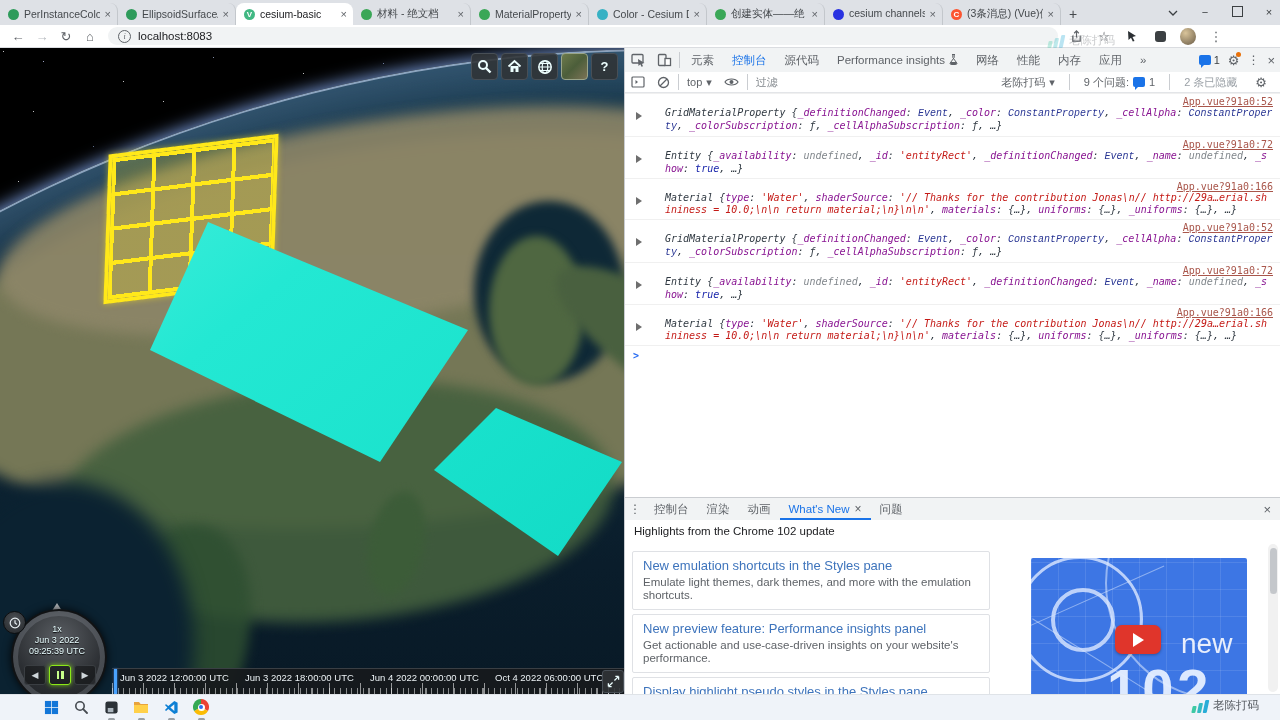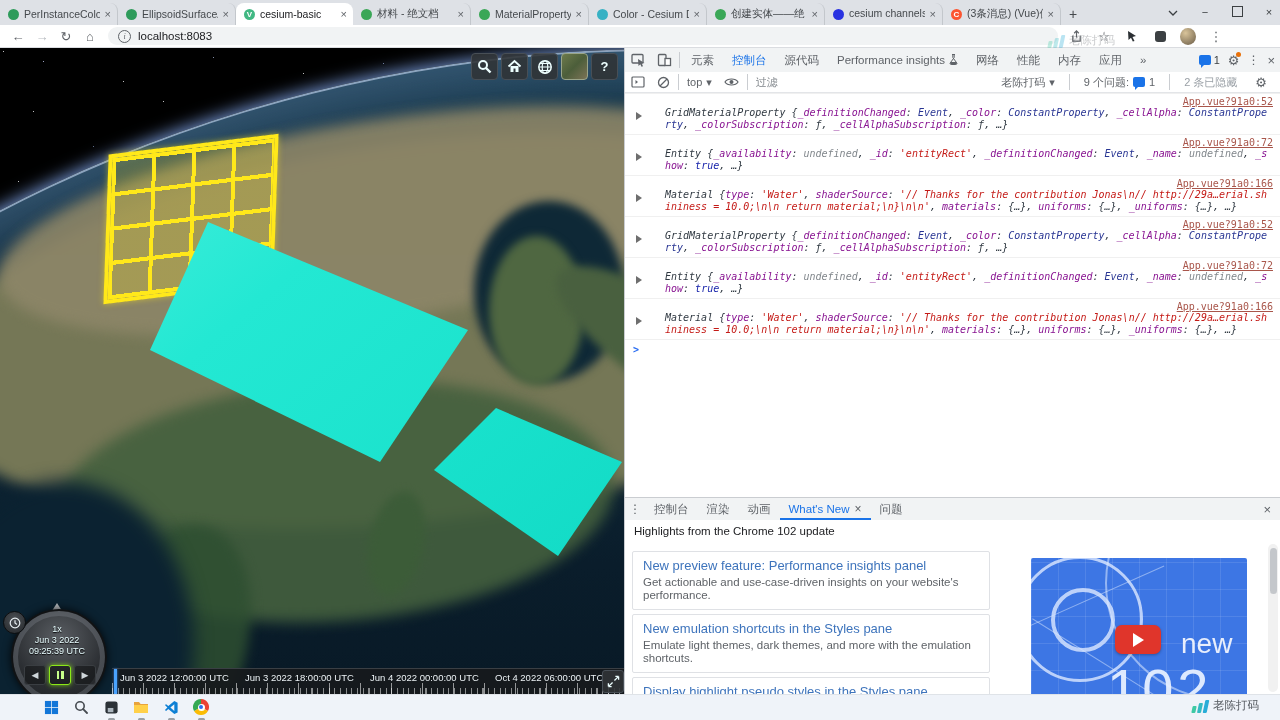--- a/index.html
+++ b/index.html
@@ -118,21 +118,21 @@
   
   #console-log{position:absolute;left:0;top:45px;width:100%;height:404px;overflow:hidden;
     font-family:"DejaVu Sans Mono",monospace;font-size:10px;line-height:12px;}
   .crow{position:relative;border-top:1px solid #f0f0f0;padding:2px 8px 3px 40px;}
   .crow .caret{position:absolute;left:11px;top:18px;width:0;height:0;border-top:4px solid transparent;
     border-bottom:4px solid transparent;border-left:6px solid #6e6e6e;}
   .src{display:block;text-align:right;color:#a9564b;text-decoration:underline;font-size:10px;line-height:11px;}
   .cmsg{font-style:italic;color:#303942;word-break:break-all;}
   .c-p{color:#303942;}
   .c-k{color:#881391;}
-  .c-v{color:#283593;}
+  .c-v{color:#283593;font-family:Liberation Mono, monospace;}
   .c-s{color:#c41a16;}
   .c-b{color:#1622aa;}
   .c-u{color:#80868b;}
   .c-f{color:#303942;}
   #prompt-row{border-top:1px solid #f0f0f0;padding:4px 8px;color:#2b6ef2;font-weight:bold;font-style:normal;}
   
   #drawer{position:absolute;left:0;top:449px;width:100%;height:197px;border-top:1px solid #cacdd1;background:#fff;}
   #drawer-tabbar{position:absolute;left:0;top:0;width:100%;height:22px;background:#f1f3f4;border-bottom:1px solid #cacdd1;
     display:flex;align-items:center;color:#5f6368;}
   .dr-tab{padding:0 9px;height:21px;display:flex;align-items:center;gap:5px;font-size:11.5px;white-space:nowrap;flex:none;}
@@ -154,21 +154,21 @@
   .bpc1{left:-14px;top:-2px;width:120px;height:120px;}
   .bpc2{left:20px;top:30px;width:56px;height:56px;border-width:4px;}
   .bpc3{left:74px;top:-92px;width:230px;height:230px;border-width:2px;border-color:rgba(220,233,255,.55);}
   .bpl{position:absolute;background:rgba(220,233,255,.5);}
   .bpl1{left:-10px;top:100px;width:150px;height:1px;transform:rotate(32deg);}
   .bpl2{left:-20px;top:40px;width:160px;height:1px;transform:rotate(-24deg);}
   #play-btn{position:absolute;left:84px;top:67px;width:46px;height:29px;background:#e0352b;border-radius:7px;
     display:flex;align-items:center;justify-content:center;box-shadow:0 1px 3px rgba(0,0,0,.3);}
   #play-btn i{width:0;height:0;border-top:7px solid transparent;border-bottom:7px solid transparent;border-left:11px solid #fff;}
   #promo-new{position:absolute;left:150px;top:70px;color:#e8eefc;font-size:28px;}
-  #promo-ver{position:absolute;left:76px;top:98px;color:rgba(230,239,255,.95);font-size:56px;font-weight:normal;letter-spacing:4px;}
+  #promo-ver{position:absolute;left:76px;top:98px;color:rgba(230,239,255,.95);font-size:56px;font-weight:bold;letter-spacing:4px;}
   #wn-scroll{position:absolute;right:3px;top:2px;width:10px;height:148px;background:#f1f1f1;border-radius:5px;}
   #wn-thumb{position:absolute;left:1.5px;top:4px;width:7px;height:46px;background:#c4c7cb;border-radius:4px;}
   
   #taskbar{position:absolute;left:0;top:694px;width:1280px;height:26px;background:#eff3f9;border-top:1px solid #dfe3e8;}
   .tb-ic{position:absolute;top:2px;width:22px;height:20px;display:flex;align-items:center;justify-content:center;}
   .tb-run{position:absolute;top:23px;width:7px;height:2.5px;border-radius:2px;background:#9aa0a6;}
   .chrome-ball{position:relative;width:16px;height:16px;}
   .chrome-ball .ring{position:absolute;left:4.5px;top:4.5px;width:7px;height:7px;background:#fff;border-radius:50%;}
   .chrome-ball .dot{position:absolute;left:6px;top:6px;width:4px;height:4px;background:#2a6ef0;border-radius:50%;}
   
@@ -514,26 +514,26 @@
           </div>
           <div class="dr-tab">
             <span>问题</span>
           </div>
           <span id="drawer-close">×</span>
       </div>
       <div id="wn-header">Highlights from the Chrome 102 update</div>
       <div id="wn-body">
         <div id="wn-cards">
             <div class="wn-card">
+              <div class="wn-title">New emulation shortcuts in the Styles pane</div>
+              <div class="wn-desc">Emulate light themes, dark themes, and more with the emulation shortcuts.</div>
+            </div>
+            <div class="wn-card">
               <div class="wn-title">New preview feature: Performance insights panel</div>
               <div class="wn-desc">Get actionable and use-case-driven insights on your website's performance.</div>
-            </div>
-            <div class="wn-card">
-              <div class="wn-title">New emulation shortcuts in the Styles pane</div>
-              <div class="wn-desc">Emulate light themes, dark themes, and more with the emulation shortcuts.</div>
             </div>
             <div class="wn-card">
               <div class="wn-title">Display highlight pseudo styles in the Styles pane</div>
             </div>
           </div>
         <div id="promo">
           <div class="bpgrid"></div>
           <div class="bpc bpc1"></div>
           <div class="bpc bpc2"></div>
           <div class="bpc bpc3"></div>

